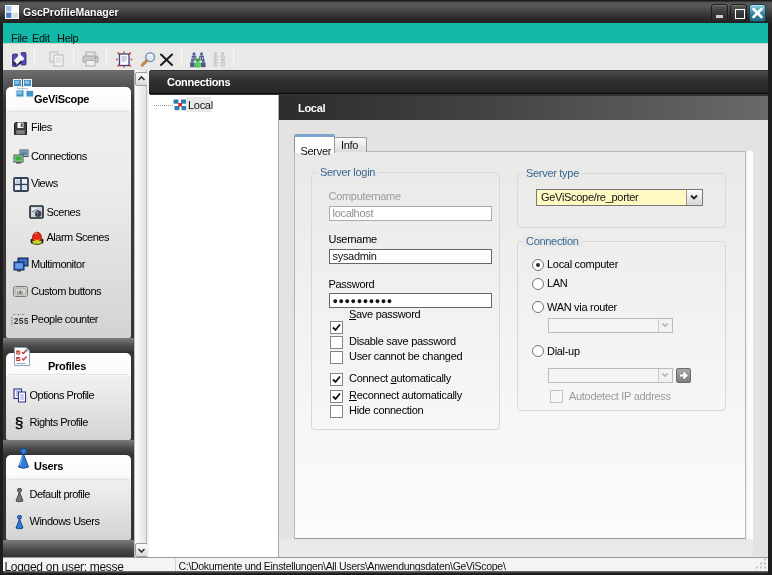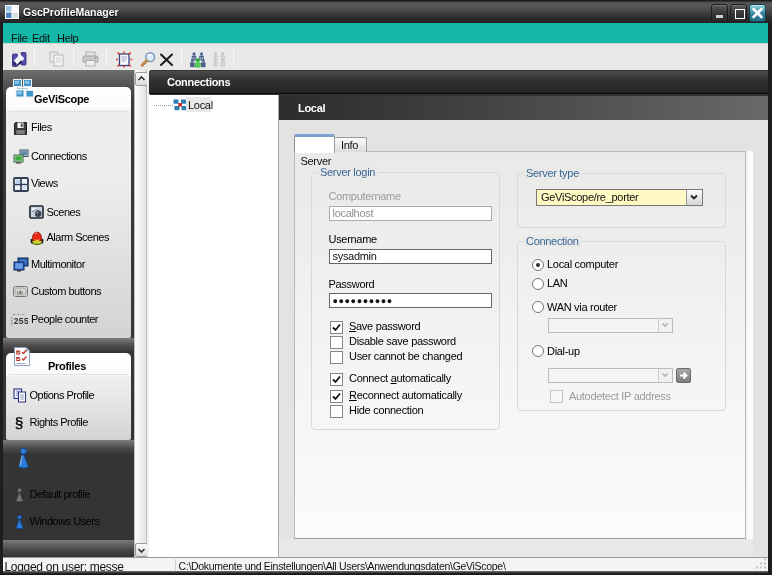--- a/index.html
+++ b/index.html
@@ -62,21 +62,21 @@
 #rcontent { position:absolute; left:276px; top:50px; width:489px; height:437px; background:#e3e3e2; }
 #tabpage { position:absolute; left:14.5px; top:31px; width:452px; height:388px;
   background:linear-gradient(180deg,#e9e9e8,#f4f4f3 55%,#fbfbfa);
   border:1px solid #b8b8b6; border-bottom-color:#9a9a98; }
 #pagewhite { position:absolute; left:467px; top:31px; width:7px; height:388px; background:linear-gradient(90deg,#efefee,#fdfdfd 40%); }
 #belowpage { position:absolute; left:0px; top:419px; width:474px; height:18px; background:#e9e9e8; }
 
 
 .tab { position:absolute; }
 #tab1 { left:14.5px; top:13.5px; width:41px; height:19px; background:#fff; border:1px solid #8f8f8f; border-bottom:none; border-top:3px solid #7da3d0; border-radius:2px 2px 0 0; }
-#tab1 span { position:absolute; left:6px; top:18px; }
+#tab1 span { position:absolute; left:6px; top:8px; }
 #tab2 { left:55px; top:17px; width:33px; height:15px; background:linear-gradient(180deg,#fafafa,#dcdcdc); border:1px solid #9a9a9a; border-bottom:none; border-radius:2px 2px 0 0; }
 #tab2 span { position:absolute; left:6px; top:1px; }
 
 
 .grp { position:absolute; border:1px solid #d5d9dc; border-radius:4px; }
 .grp > b { position:absolute; top:-7px; font-weight:normal; color:#3a6795; background:#e9e9e8; padding:0 3px; }
 
 
 .lbl { position:absolute; color:#000; }
 .lbl.dis { color:#9b9b9b; }
@@ -203,20 +203,24 @@
   </div>
 
   <div class="spanel" style="top:17px; height:251px;">
     <div class="hdr" style="top:6px;">GeViScope</div>
     <div style="position:absolute; left:3px; top:24px; right:3px; height:1px; background:#e2e2e1;"></div>
   </div>
   <div class="spanel" style="top:283px; height:87px;">
     <div class="hdr" style="top:7px;padding-left:14px;">Profiles</div>
     <div style="position:absolute; left:3px; top:21px; right:3px; height:1px; background:#e2e2e1;"></div>
   </div>
+  <div class="spanel" style="top:385px; height:85px;">
+    <div class="hdr" style="top:5px;">Users</div>
+    <div style="position:absolute; left:3px; top:24px; right:3px; height:1px; background:#e2e2e1;"></div>
+  </div>
 
   <svg class="sicon" style="left:10px; top:9px;" width="21" height="21" viewBox="0 0 21 21">
       <g stroke="#eaf2f8" stroke-width="1">
         <rect x="0.5" y="0.5" width="8" height="7" fill="#3e93c7"></rect>
         <rect x="10.5" y="0.5" width="8" height="7" fill="#3e93c7"></rect>
         <rect x="3" y="11" width="8" height="7" fill="#3e93c7"></rect>
         <rect x="13" y="11.5" width="7.5" height="6.5" fill="#3e93c7"></rect>
       </g>
       <rect x="1.8" y="1.8" width="4.5" height="3" fill="#8ec4e4"></rect>
       <rect x="11.8" y="1.8" width="4.5" height="3" fill="#8ec4e4"></rect>
@@ -370,21 +374,21 @@
     <div class="lbl" style="left:49.5px; top:113px;">Username</div>
     <div class="txt" style="left:49.5px; top:129px; width:163.5px;">sysadmin</div>
     <div class="lbl" style="left:49.5px; top:158px;">Password</div>
     <div class="txt" style="left:49.5px; top:173px; width:163.5px; font-size:9px; letter-spacing:0.6px; line-height:15px;">●●●●●●●●●●</div>
 
     <div class="cb" style="left:51px; top:201px;">
         <svg width="11" height="11" viewBox="0 0 11 11">
           <path d="M2 5.5 L4.5 8 L9 2.5" stroke="#111" stroke-width="1.8" fill="none"></path>
         </svg>
       </div>
-    <div class="lbl" style="left:70px; top:200px;"><u>S</u>ave password</div>
+    <div class="lbl" style="left:70px; top:188px;"><u>S</u>ave password</div>
     <div class="cb" style="left:51px; top:215.5px;"></div>
     <div class="lbl" style="left:70px; top:214.5px;">Disable save password</div>
     <div class="cb" style="left:51px; top:230.5px;"></div>
     <div class="lbl" style="left:70px; top:229.5px;">User cannot be changed</div>
     <div class="cb" style="left:51px; top:253px;">
         <svg width="11" height="11" viewBox="0 0 11 11">
           <path d="M2 5.5 L4.5 8 L9 2.5" stroke="#111" stroke-width="1.8" fill="none"></path>
         </svg>
       </div>
     <div class="lbl" style="left:70px; top:252px;">Connect <u>a</u>utomatically</div>

